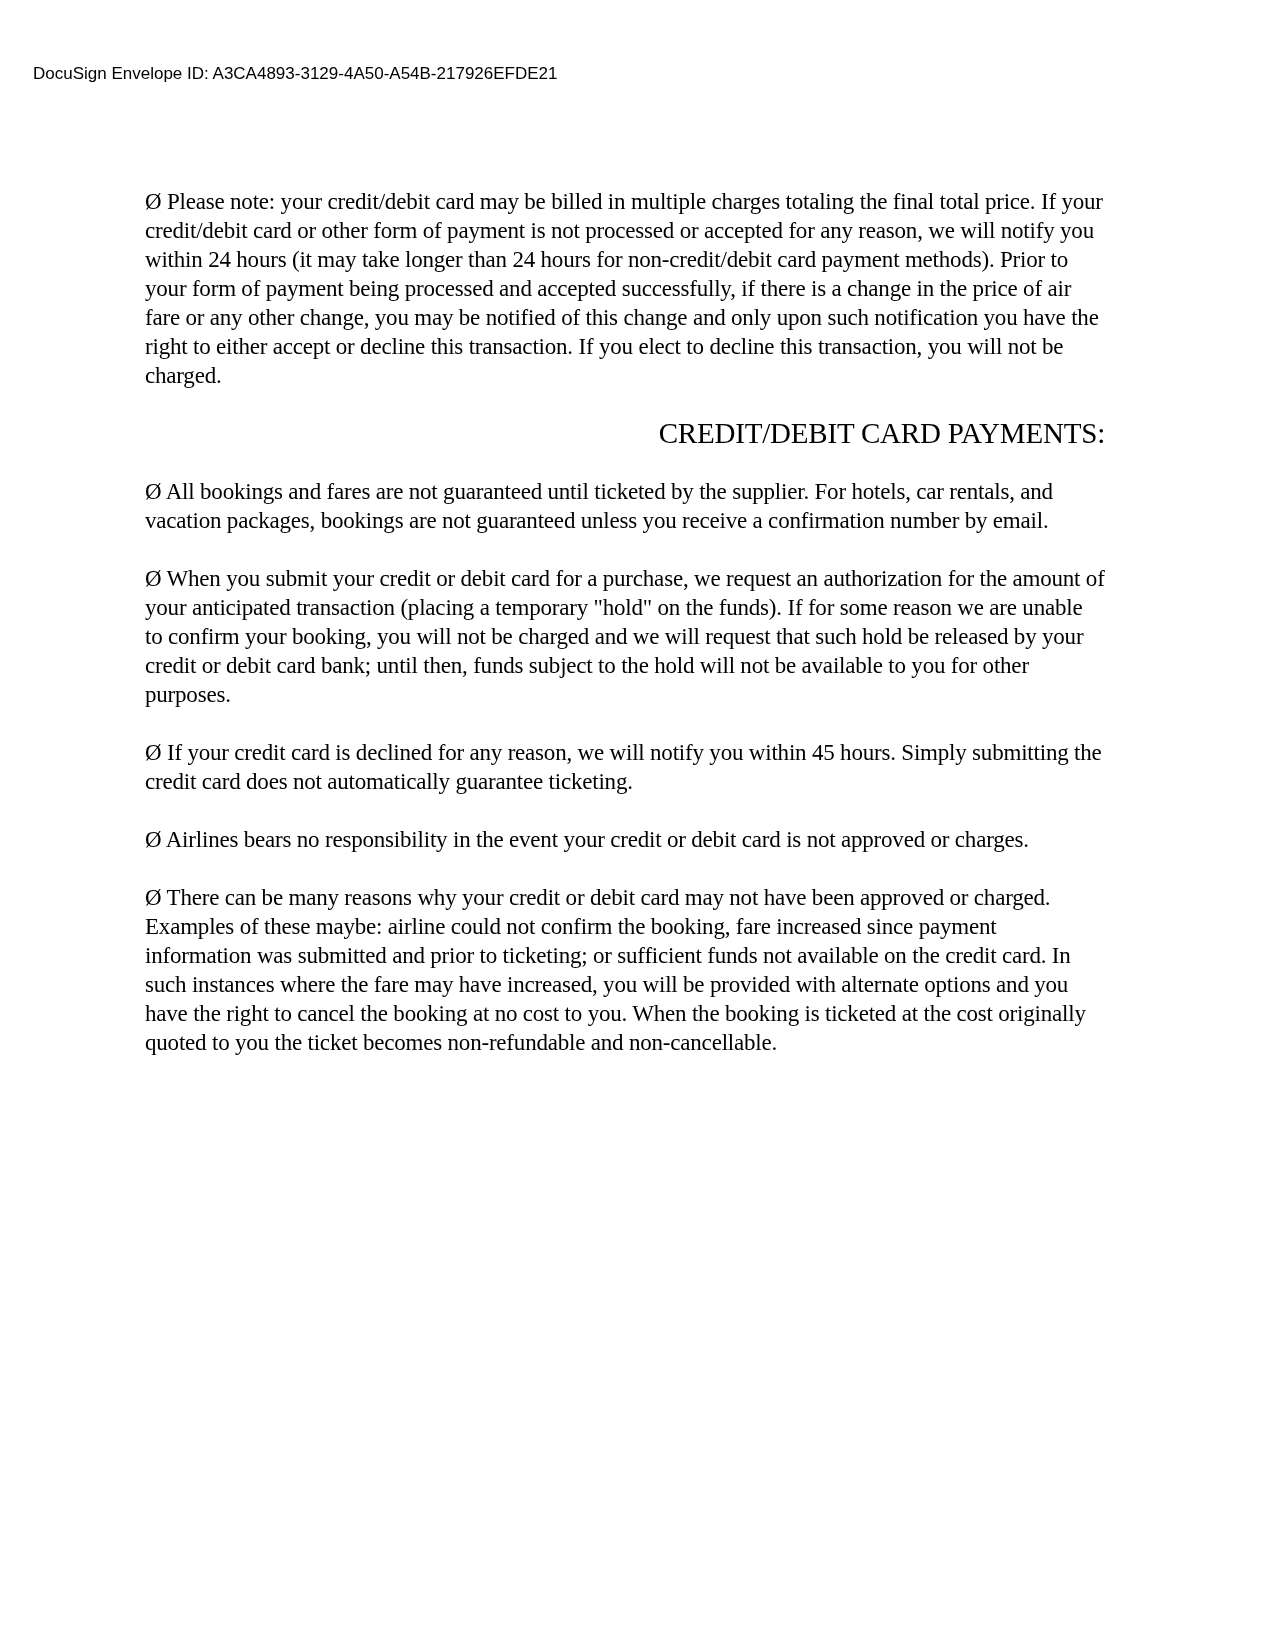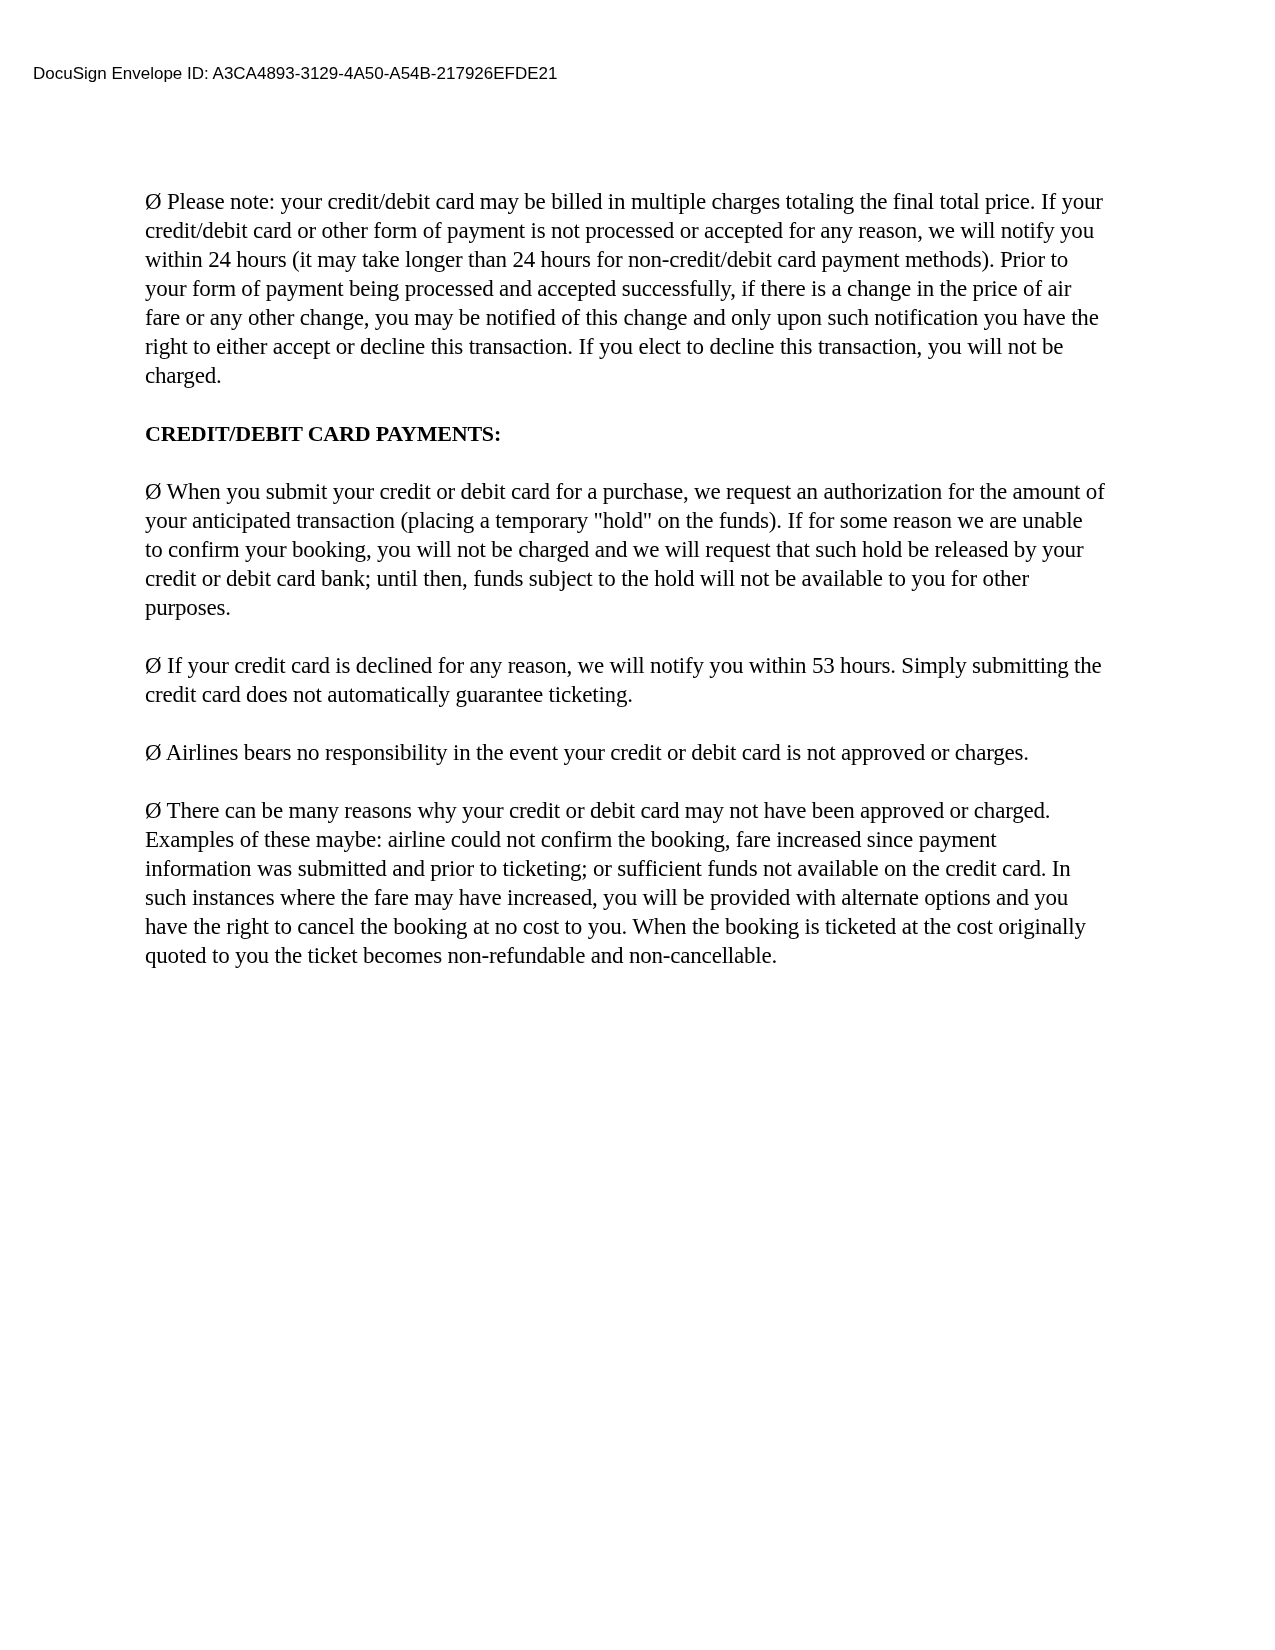--- a/index.html
+++ b/index.html
@@ -33,24 +33,25 @@
     top: 143px;
     width: 960px;
     font-size: 23px;
     line-height: 29px;
     letter-spacing: -0.2px;
   }
   .content p {
     margin: 0 0 29px 0;
   }
   .section-heading {
-    font-weight: bold;
+    font-weight: normal;
     margin: 66px 0 0 0;
-    font-size: 22px;
+    font-size: 29px;
     line-height: 29px;
+    text-align: right;
   }
   .bottom-bar {
     position: absolute;
     left: 88px;
     top: 1636px;
     width: 624px;
     height: 14px;
     background: #2e75b6;
   }
 </style>
@@ -62,24 +63,25 @@
   <div class="docusign-header">DocuSign Envelope ID: A3CA4893-3129-4A50-A54B-217926EFDE21</div>
 
   <div class="content">
 
 
     <p>Ø Please note: your credit/debit card may be billed in multiple charges totaling the final total price. If your credit/debit card or other form of payment is not processed or accepted for any reason, we will notify you within 24 hours (it may take longer than 24 hours for non-credit/debit card payment methods). Prior to your form of payment being processed and accepted successfully, if there is a change in the price of air fare or any other change, you may be notified of this change and only upon such notification you have the right to either accept or decline this transaction. If you elect to decline this transaction, you will not be charged.</p>
 
     <p class="section-heading">CREDIT/DEBIT CARD PAYMENTS:</p>
 
 
+    <p>Ø All bookings and fares are not guaranteed until ticketed by the supplier. For hotels, car rentals, and vacation packages, bookings are not guaranteed unless you receive a confirmation number by email.</p>
 
     <p>Ø When you submit your credit or debit card for a purchase, we request an authorization for the amount of your anticipated transaction (placing a temporary "hold" on the funds). If for some reason we are unable to confirm your booking, you will not be charged and we will request that such hold be released by your credit or debit card bank; until then, funds subject to the hold will not be available to you for other purposes.</p>
 
-    <p>Ø If your credit card is declined for any reason, we will notify you within 53 hours. Simply submitting the credit card does not automatically guarantee ticketing.</p>
+    <p>Ø If your credit card is declined for any reason, we will notify you within 45 hours. Simply submitting the credit card does not automatically guarantee ticketing.</p>
 
     <p>Ø Airlines bears no responsibility in the event your credit or debit card is not approved or charges.</p>
 
     <p>Ø There can be many reasons why your credit or debit card may not have been approved or charged. Examples of these maybe: airline could not confirm the booking, fare increased since payment information was submitted and prior to ticketing; or sufficient funds not available on the credit card. In such instances where the fare may have increased, you will be provided with alternate options and you have the right to cancel the booking at no cost to you. When the booking is ticketed at the cost originally quoted to you the ticket becomes non-refundable and non-cancellable.</p>
 
   </div>
 
   <div class="bottom-bar"></div>
 
 </div>

